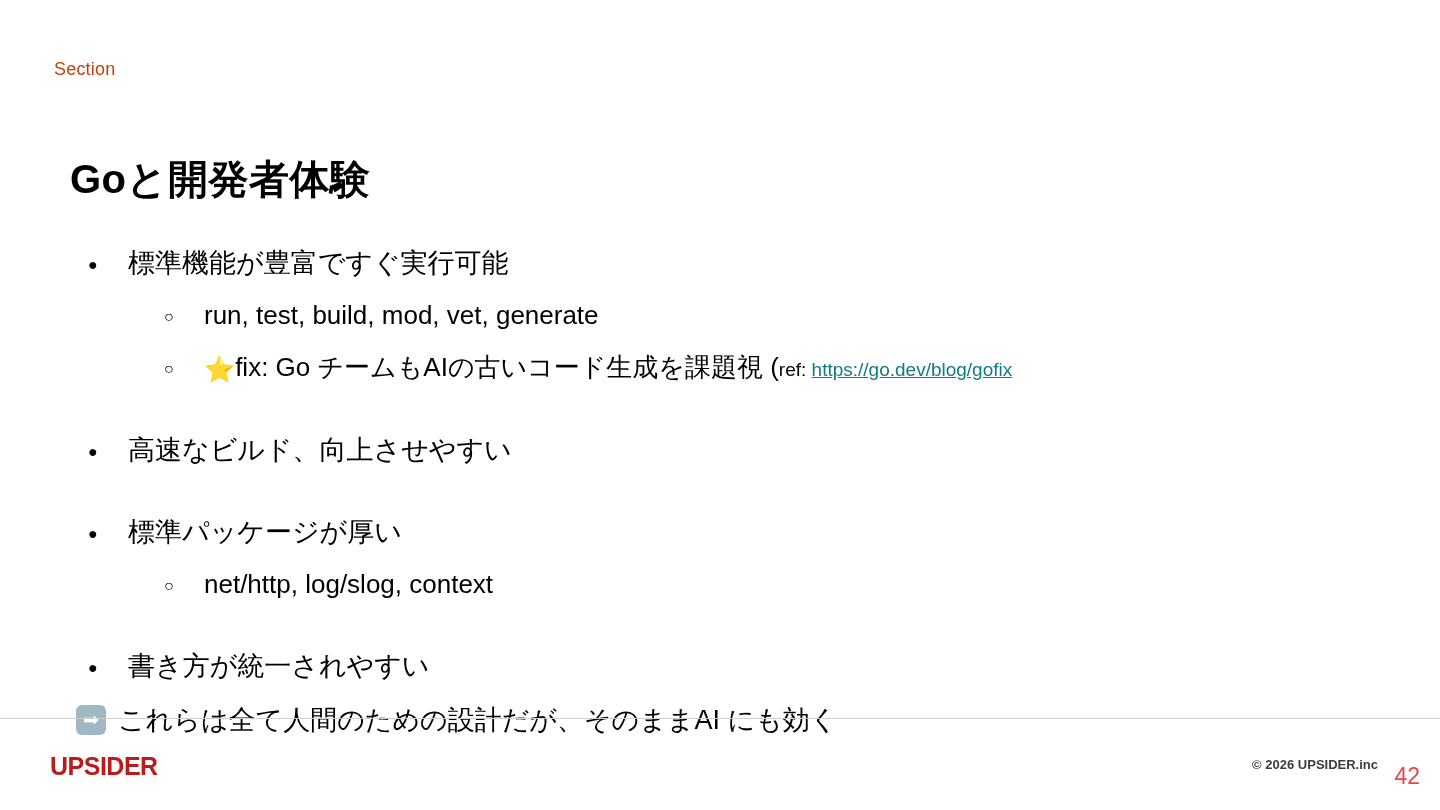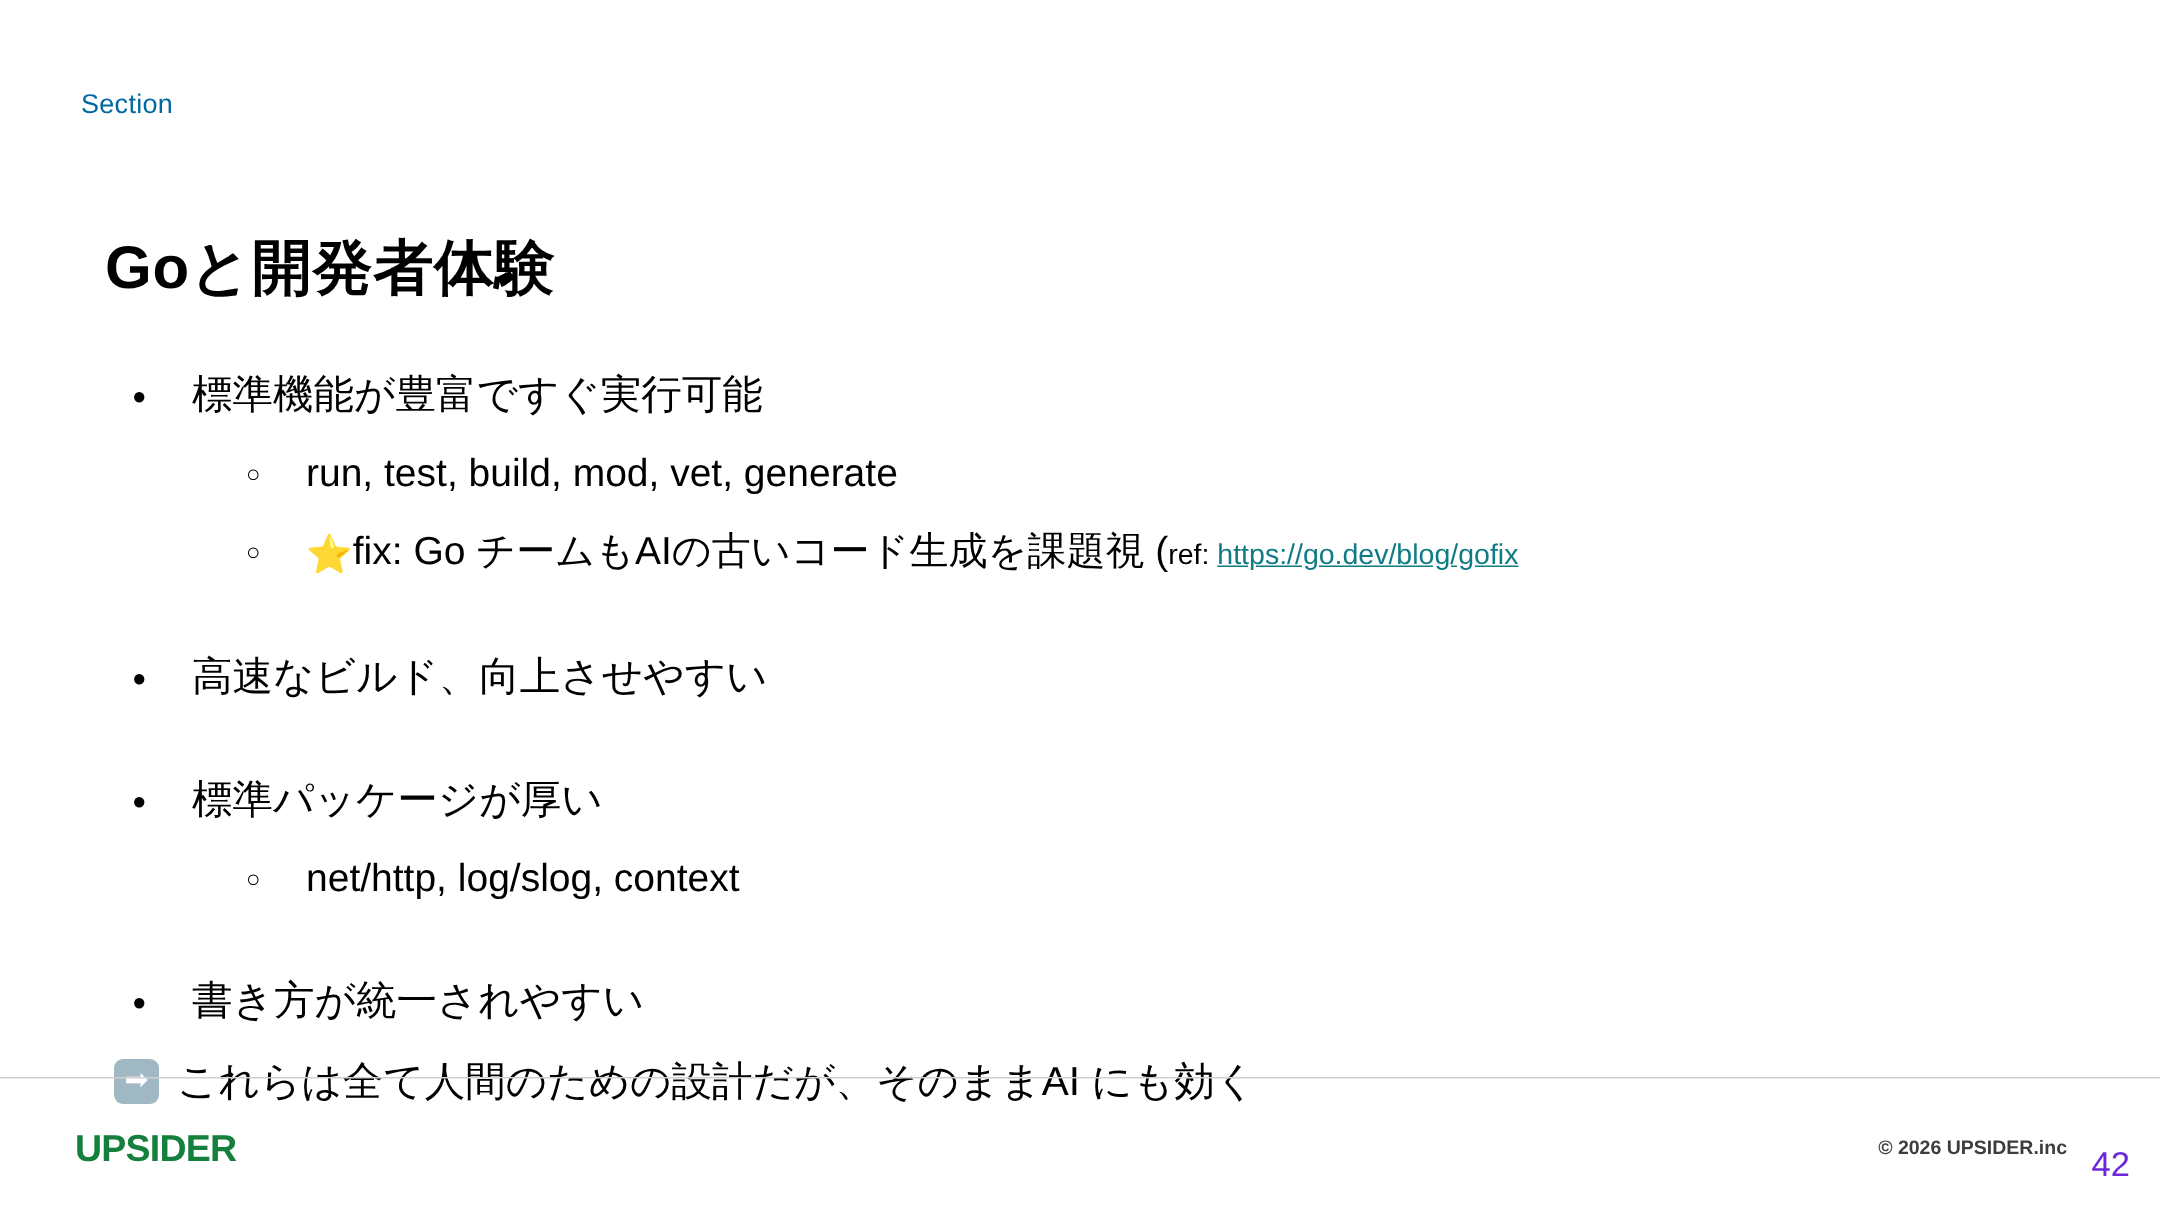--- a/index.html
+++ b/index.html
@@ -21,21 +21,21 @@
     width: 1440px;
     height: 810px;
     background: #ffffff;
   }
   .section-label {
     position: absolute;
     left: 54px;
     top: 57px;
     font-size: 18px;
     line-height: 24px;
-    color: #0369a1;
+    color: #c2410c;
     letter-spacing: 0.2px;
   }
   .slide-title {
     position: absolute;
     left: 70px;
     top: 126px;
     font-size: 40px;
     font-weight: bold;
     line-height: 52px;
     color: #000000;
@@ -131,36 +131,36 @@
     height: 1px;
     background: #d0d0d0;
   }
   .logo {
     position: absolute;
     left: 50px;
     top: 752px;
     font-size: 25px;
     font-weight: bold;
     letter-spacing: -0.5px;
-    color: #15803d;
+    color: #b91c1c;
   }
   .copyright {
     position: absolute;
     right: 62px;
     top: 757px;
     font-size: 13px;
     font-weight: bold;
     color: #3d3d3d;
   }
   .page-number {
     position: absolute;
     right: 20px;
     top: 763px;
     font-size: 23px;
-    color: #6d28d9;
+    color: #ef4444;
   }
 </style>
 </head>
 <body>
 
 <div class="slide">
 
   <div class="section-label">Section</div>
 
   <h1 class="slide-title">Goと開発者体験</h1>

